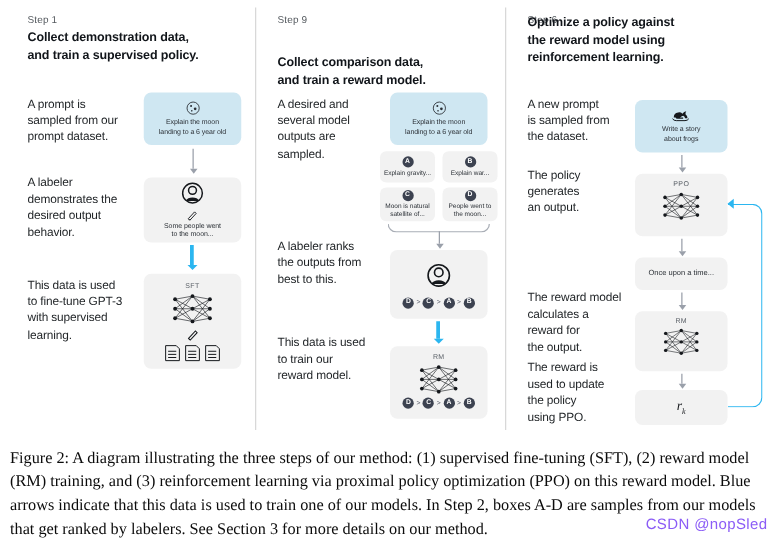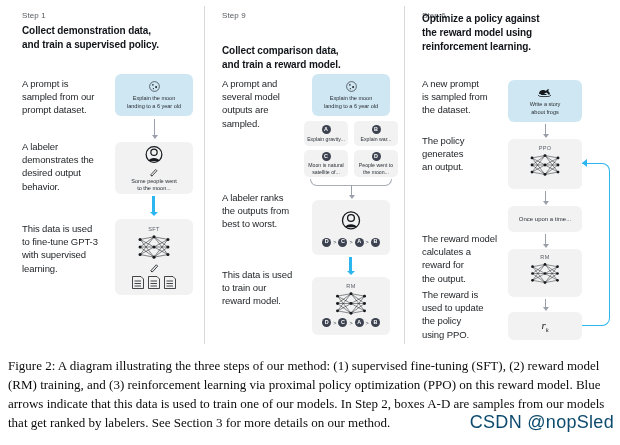--- a/index.html
+++ b/index.html
@@ -212,22 +212,22 @@
     font-size: 13px;
     line-height: 19px;
     color: #0b0b0b;
     text-align: left;
   }
   #watermark {
     position: absolute;
     right: 6px;
     top: 412px;
     font-family: "Liberation Sans", sans-serif;
-    font-size: 18px;
-    color: #0c4a6e;
+    font-size: 12px;
+    color: #8b5cf6;
     letter-spacing: 0.3px;
   }
 </style>
 </head>
 <body>
 
 <div id="figure">
 
   <div class="col-divider" id="div1"></div>
   <div class="col-divider" id="div2"></div>
@@ -317,27 +317,27 @@
         </g>
       </svg>
     </div>
   </div>
 
   <div class="col" id="col2">
     <div class="step-label" style="left:14px; top:11px;">Step 9</div>
     <div class="step-title" style="left:14px; top:24px; width:180px; white-space:pre-line;margin-top:20px;">Collect comparison data,
 and train a reward model.</div>
 
-    <div class="body-text" style="left:14px; top:77px; width:88px; white-space:pre-line;">A prompt and
+    <div class="body-text" style="left:14px; top:77px; width:88px; white-space:pre-line;">A desired and
 several model
 outputs are
 sampled.</div>
     <div class="body-text" style="left:14px; top:191px; width:92px; white-space:pre-line;">A labeler ranks
 the outputs from
-best to worst.</div>
+best to this.</div>
     <div class="body-text" style="left:14px; top:268px; width:92px; white-space:pre-line;">This data is used
 to train our
 reward model.</div>
 
     <div class="dbox blue" style="left:104px; top:74px; width:78px; height:42px;">
       <svg class="icon" width="13" height="13" viewBox="0 0 24 24">
         <circle cx="12" cy="12" r="9" fill="none" stroke="#2b3036" stroke-width="1.3"></circle>
         <circle cx="9" cy="9" r="1.5" fill="#2b3036"></circle>
         <circle cx="15" cy="13" r="2" fill="#2b3036"></circle>
         <circle cx="10" cy="16" r="1.2" fill="#2b3036"></circle>

